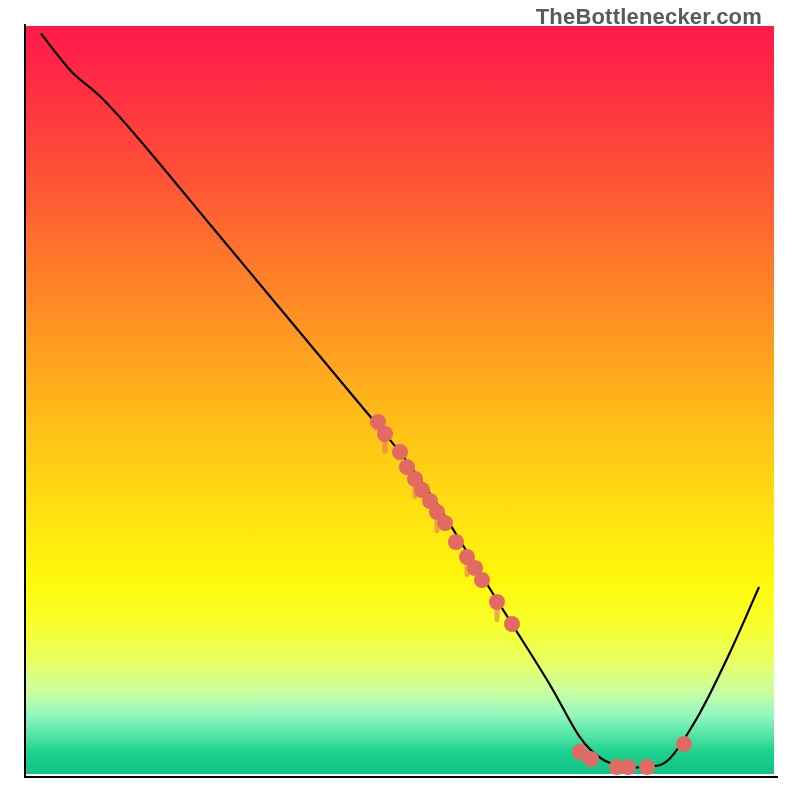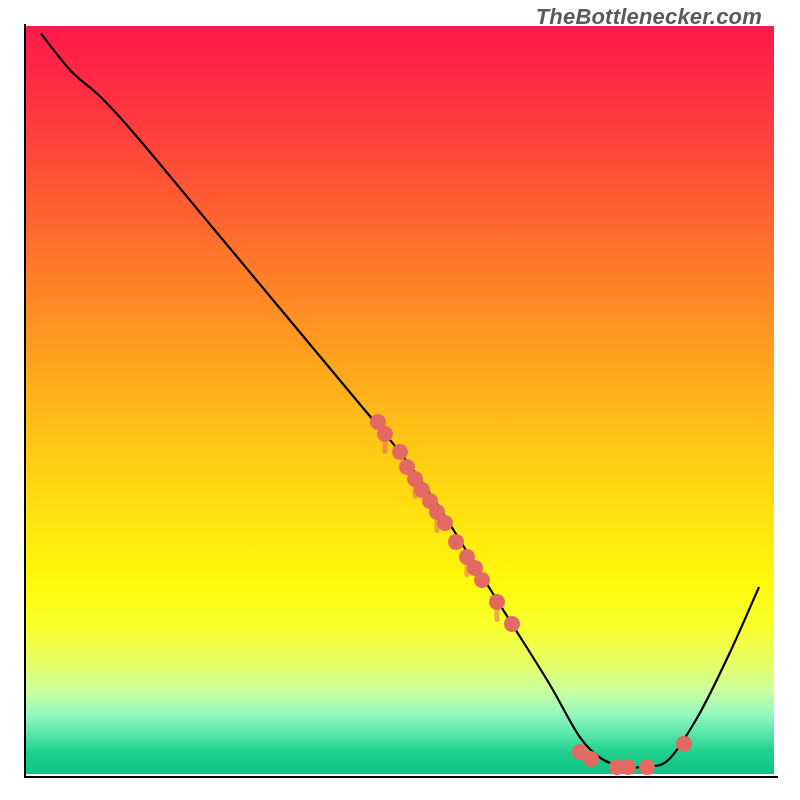--- a/index.html
+++ b/index.html
@@ -8,21 +8,20 @@
     width: 800px;
     height: 800px;
     background: #ffffff;
     font-family: Arial, Helvetica, sans-serif;
     overflow: hidden;
   }
   .chart-wrap {
     position: relative;
     width: 772px;
     height: 800px;
-    font-style: italic;
   }
   .attribution {
     position: absolute;
     top: 4px;
     right: 10px;
     font-size: 22px;
     font-weight: 600;
     color: #5a5a5a;
     z-index: 20;
     letter-spacing: 0.2px;

